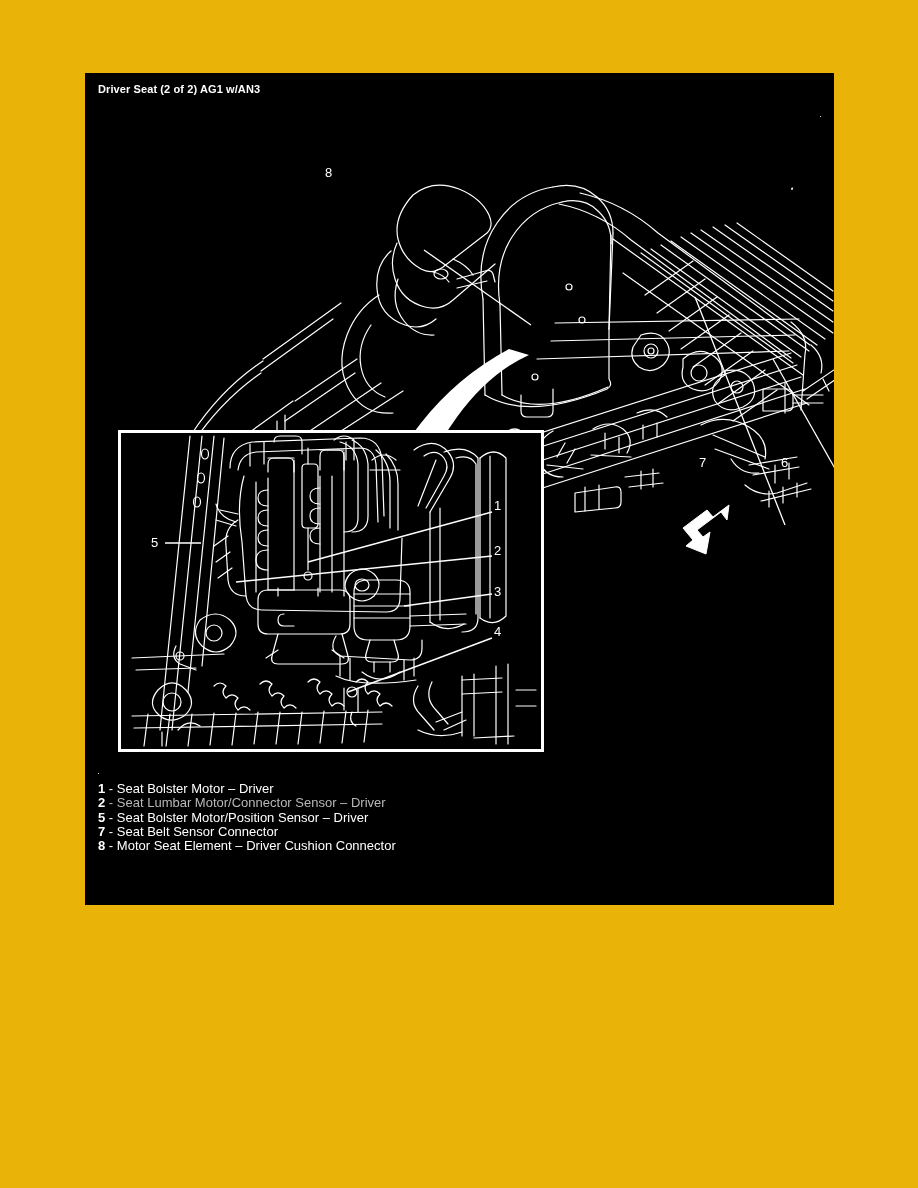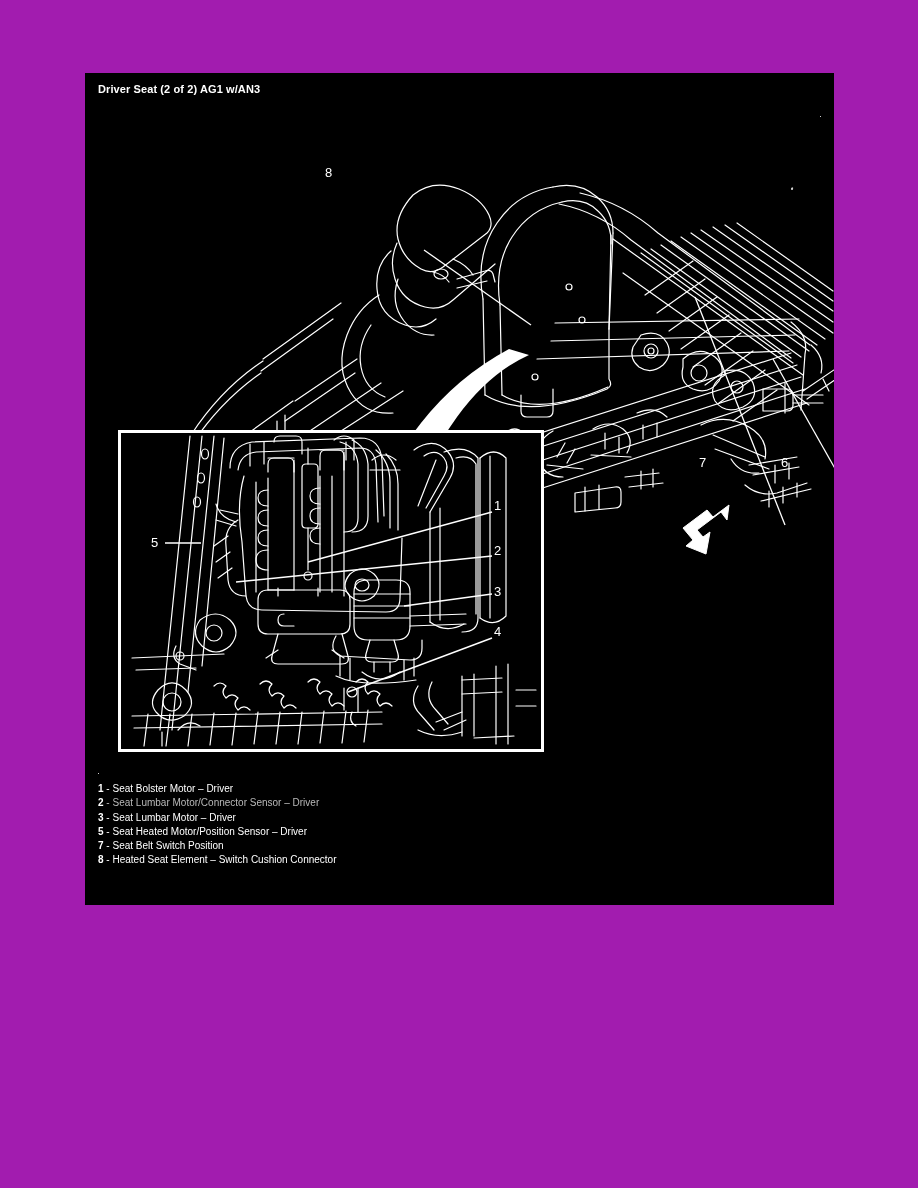--- a/index.html
+++ b/index.html
@@ -13,21 +13,21 @@
     position: relative;
     overflow: hidden;
     font-family: "Liberation Sans", sans-serif;
   }
 
   .page {
     position: absolute;
     left: 0; top: 0;
     width: 918px;
     height: 1188px;
-    background: #a21caf;
+    background: #eab308;
   }
 
   
   .figure-panel {
     position: absolute;
     left: 85px;
     top: 73px;
     width: 749px;
     height: 832px;
     background: #000000;
@@ -84,21 +84,21 @@
 
   
   .legend {
     position: absolute;
     left: 13px;
     top: 709px;
     width: 700px;
   }
   .legend-row {
     color: #ffffff;
-    font-size: 10px;
+    font-size: 13px;
     line-height: 14.3px;
     white-space: nowrap;
     font-family: "Liberation Sans", sans-serif;
   }
   .legend-row .num {
     font-weight: bold;
   }
   .legend-row .dash {
     font-weight: normal;
   }
@@ -514,38 +514,33 @@
         <span class="num">1</span>
         <span class="dash">-</span>
         <span>Seat Bolster Motor – Driver</span>
       </div>
       <div class="legend-row dim">
         <span class="num">2</span>
         <span class="dash">-</span>
         <span>Seat Lumbar Motor/Connector Sensor – Driver</span>
       </div>
       <div class="legend-row">
-        <span class="num">3</span>
-        <span class="dash">-</span>
-        <span>Seat Lumbar Motor – Driver</span>
-      </div>
-      <div class="legend-row">
         <span class="num">5</span>
         <span class="dash">-</span>
-        <span>Seat Heated Motor/Position Sensor – Driver</span>
+        <span>Seat Bolster Motor/Position Sensor – Driver</span>
       </div>
       <div class="legend-row">
         <span class="num">7</span>
         <span class="dash">-</span>
-        <span>Seat Belt Switch Position</span>
+        <span>Seat Belt Sensor Connector</span>
       </div>
       <div class="legend-row">
         <span class="num">8</span>
         <span class="dash">-</span>
-        <span>Heated Seat Element – Switch Cushion Connector</span>
+        <span>Motor Seat Element – Driver Cushion Connector</span>
       </div>
     </div>
 
     <div class="speck" style="left:13px; top:700px;"></div>
     <div class="speck" style="left:735px; top:43px;"></div>
 
   </div>
 
 </div>
 

